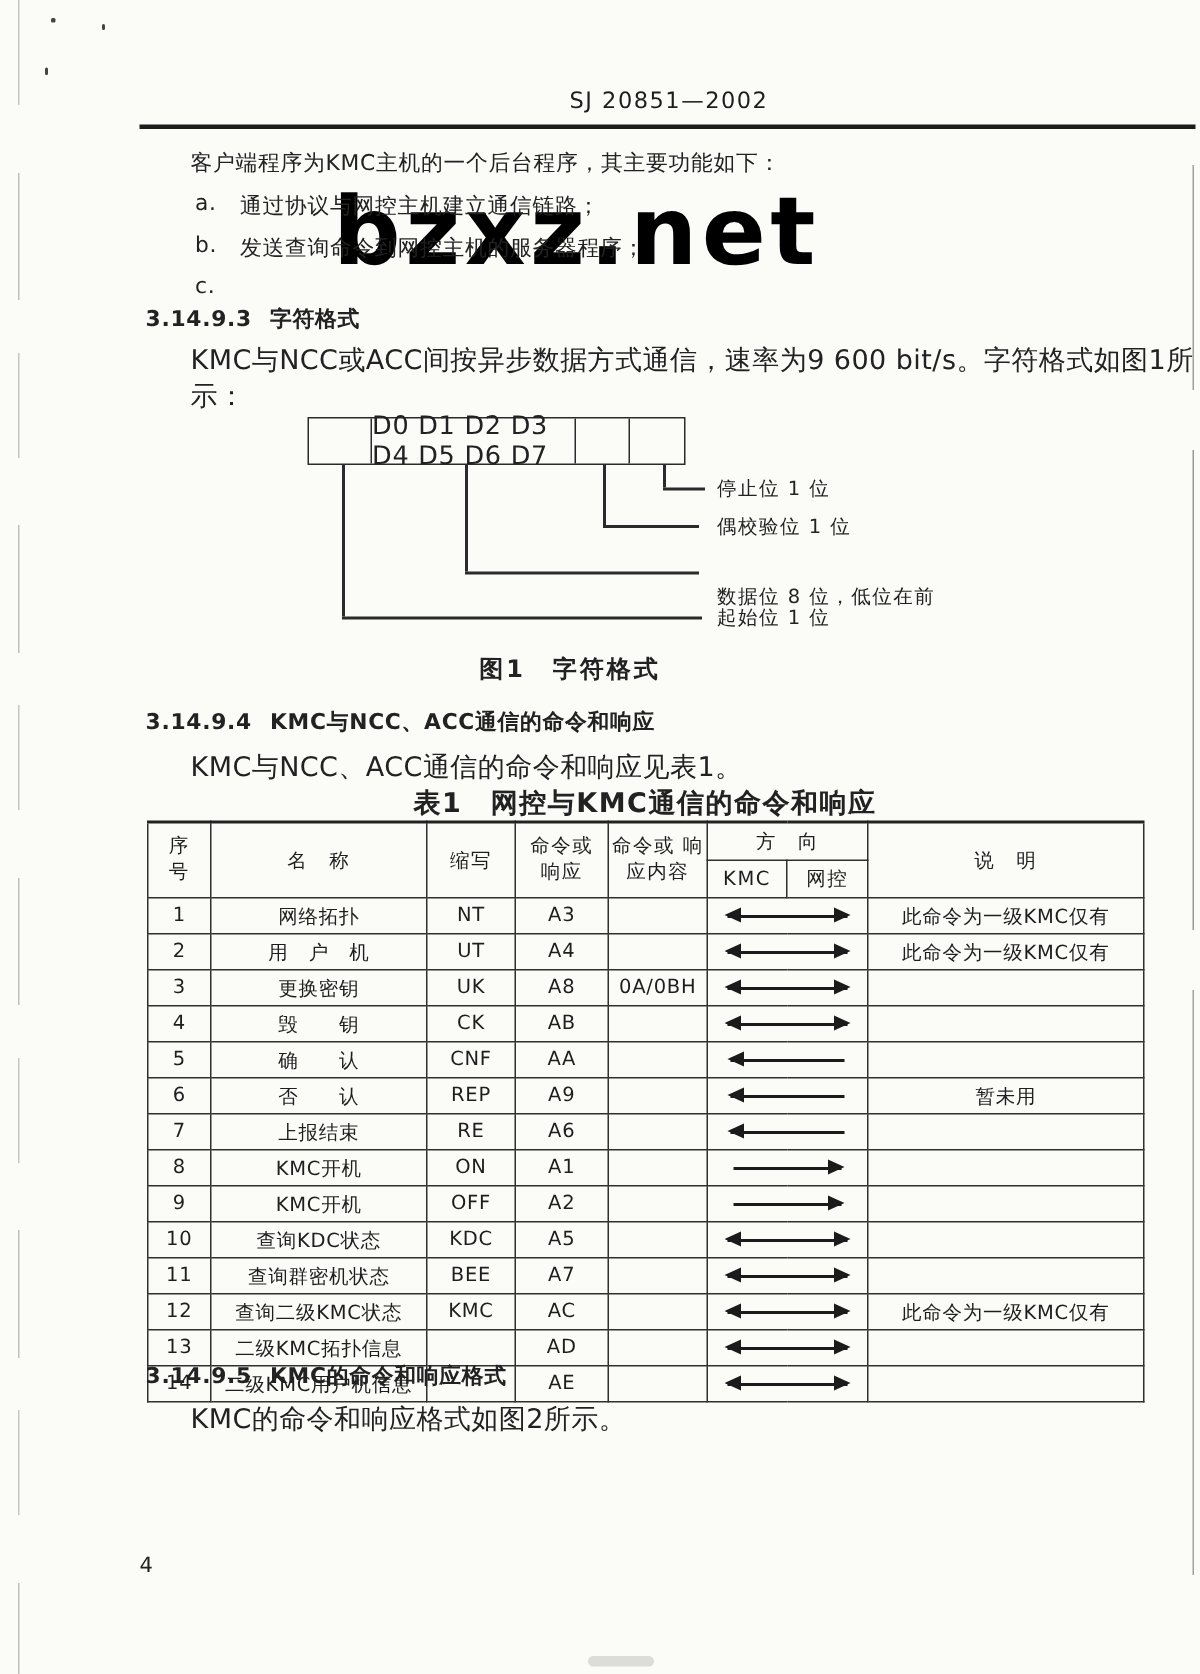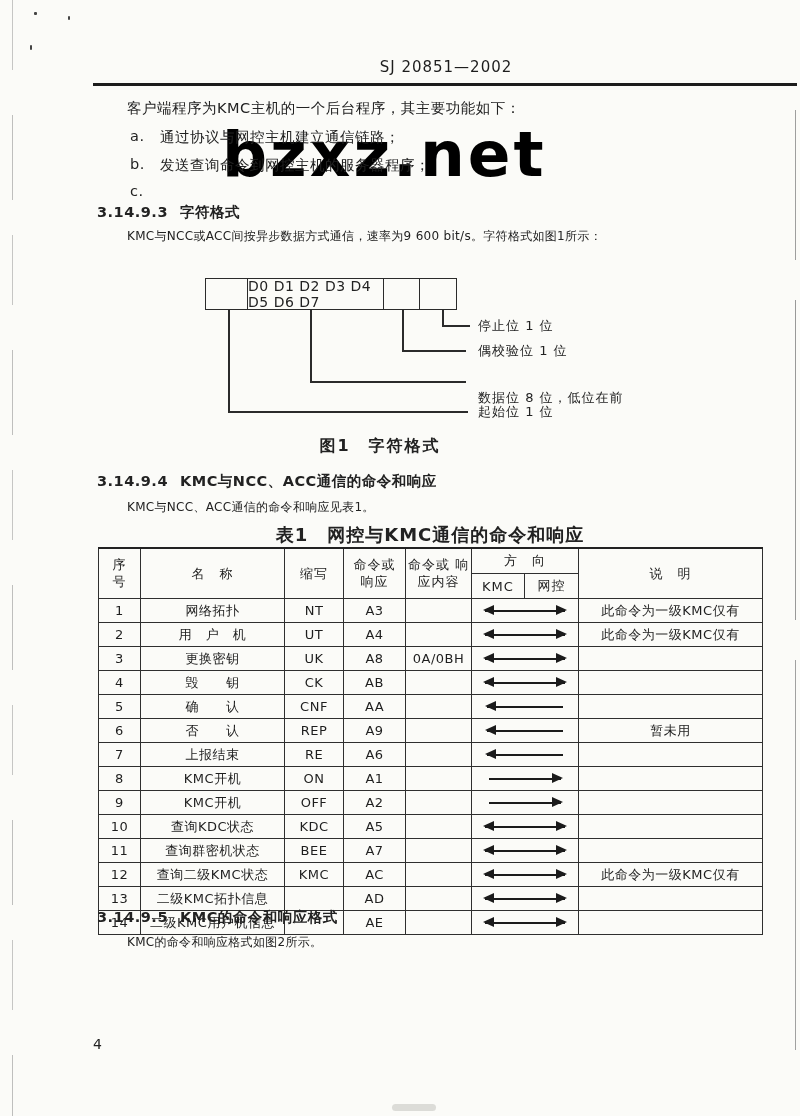--- a/index.html
+++ b/index.html
@@ -34,28 +34,28 @@
     position:absolute;top:58px;left:95px;width:702px;text-align:center;
     font-size:15px;letter-spacing:1px;color:#1d1d1d;
   }
   .header-rule{position:absolute;top:83px;left:93px;width:704px;height:3px;background:#1c1c1c;}
   
   .lead{position:absolute;top:99px;left:127px;font-size:14.5px;letter-spacing:.5px;}
   .list-item{position:absolute;left:130px;font-size:14.5px;display:flex;letter-spacing:.5px;}
   .list-item .li-label{width:30px;flex:0 0 30px;}
   .sec-head{position:absolute;left:97px;font-size:14.5px;font-weight:600;letter-spacing:.5px;}
   .sec-head .sec-num{margin-right:12px;}
-  .sec-body{position:absolute;left:127px;font-size:12px;letter-spacing:.3px;}
+  .sec-body{position:absolute;left:127px;font-size:18px;letter-spacing:.3px;}
   
   .figure{position:absolute;top:276px;left:0;width:800px;height:192px;}
   .fbox{position:absolute;left:205px;top:2px;width:252px;height:32px;display:flex;border:1.5px solid #2b2b2b;box-sizing:border-box;}
   .fseg{box-sizing:border-box;border-right:1.5px solid #2b2b2b;height:100%;}
   .fseg:last-child{border-right:none;}
   .fseg.s1{width:42px;}
-  .fseg.s2{width:136px;display:flex;align-items:center;justify-content:center;font-size:14px;letter-spacing:.5px;}
+  .fseg.s2{width:136px;display:flex;align-items:center;justify-content:center;font-size:17px;letter-spacing:.5px;}
   .fseg.s3{width:36px;}
   .fseg.s4{flex:1;}
   .vline{position:absolute;width:1.5px;background:#2b2b2b;}
   .hline{position:absolute;height:1.5px;background:#2b2b2b;}
   .callout{position:absolute;left:478px;font-size:13px;letter-spacing:1px;}
   .fig-caption{position:absolute;top:160px;left:275px;width:210px;text-align:center;font-weight:600;font-size:16px;letter-spacing:2px;}
   
   .tbl-caption{position:absolute;top:523px;left:98px;width:664px;text-align:center;font-size:18px;font-weight:600;letter-spacing:1px;}
   table.cmd{
     position:absolute;top:547px;left:98px;width:664px;

